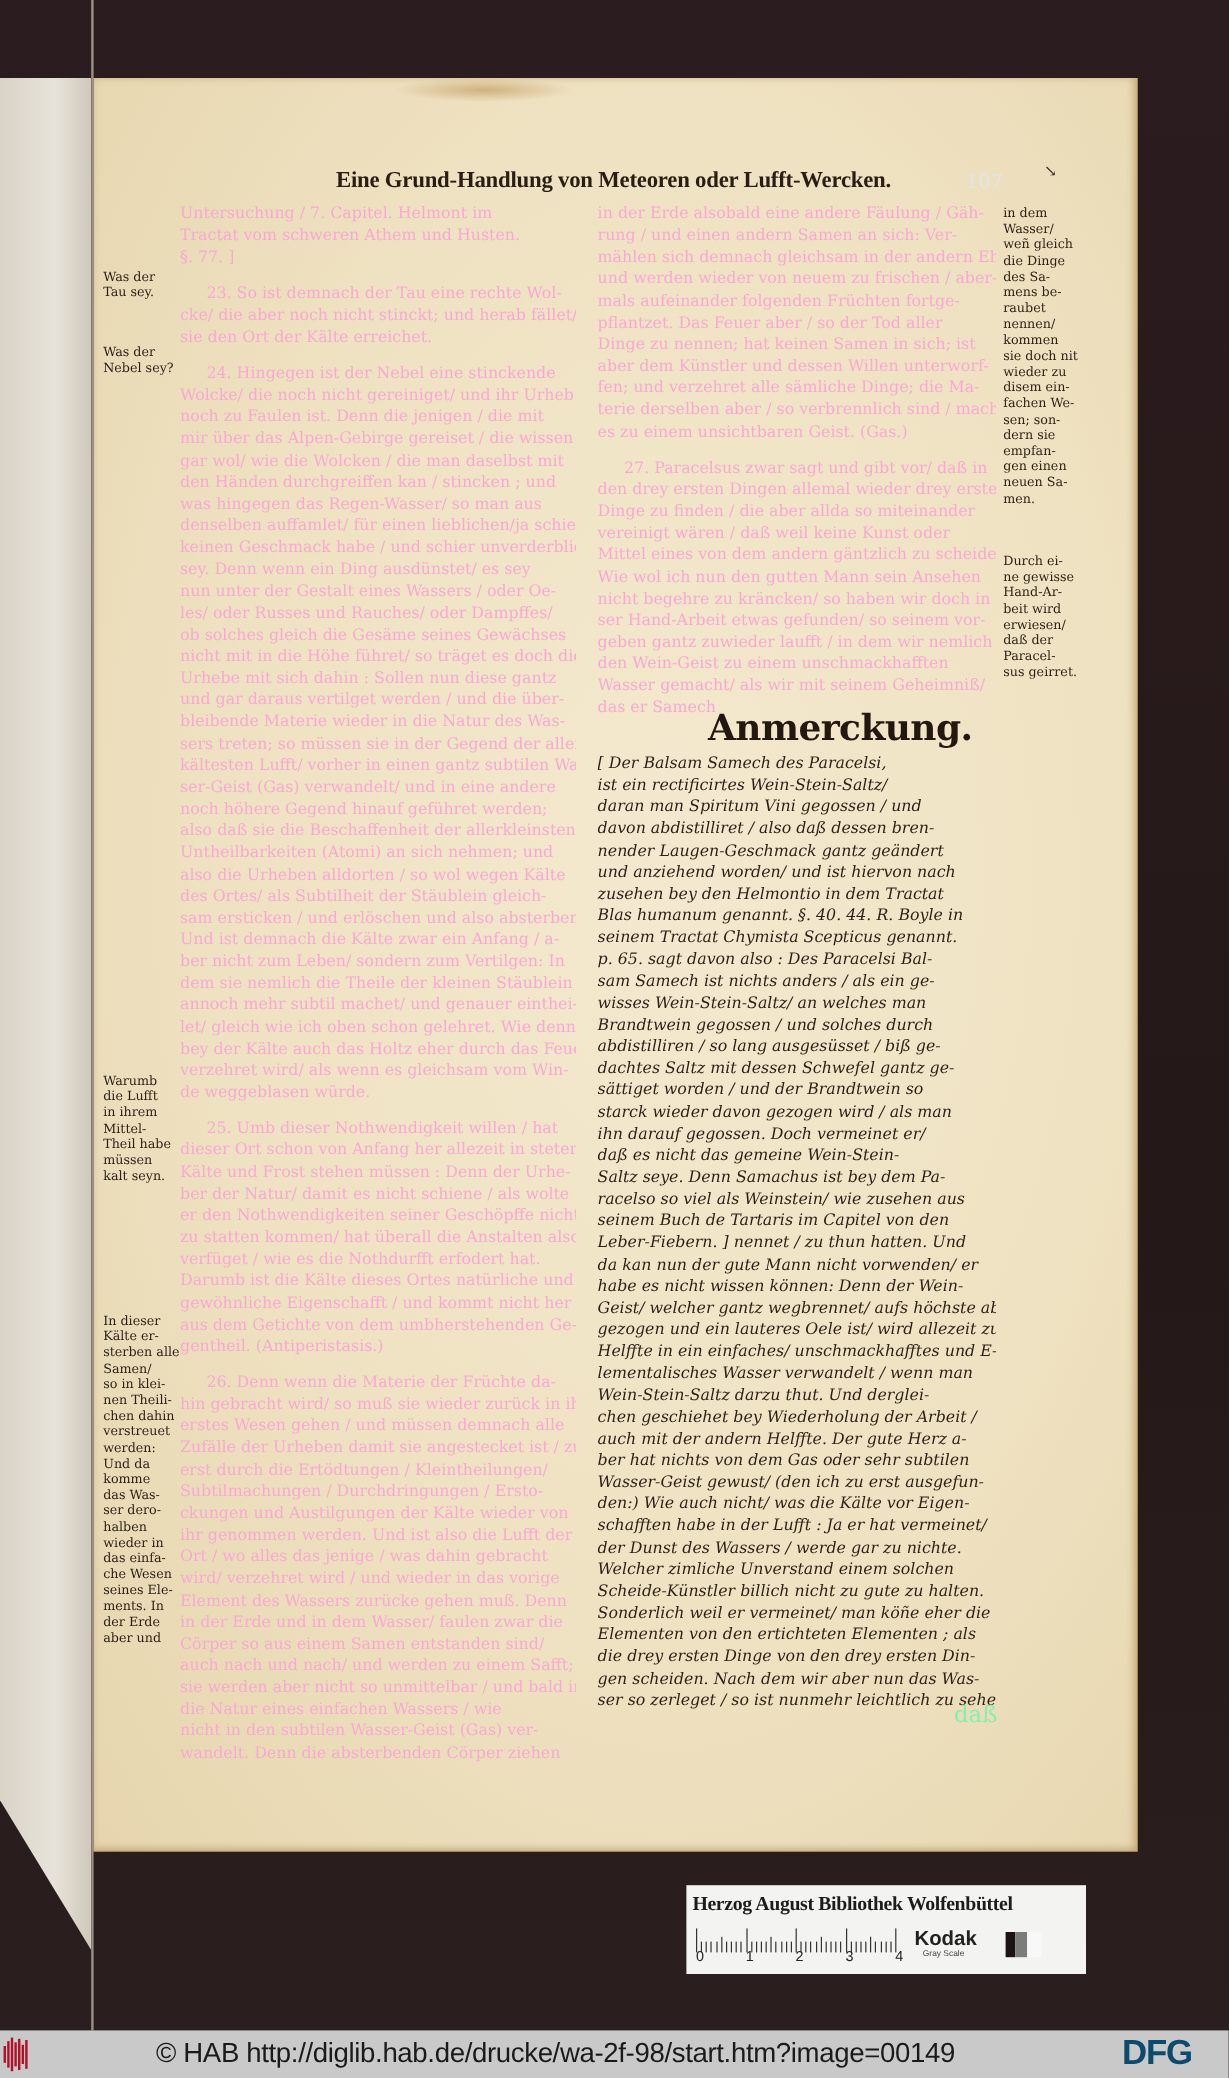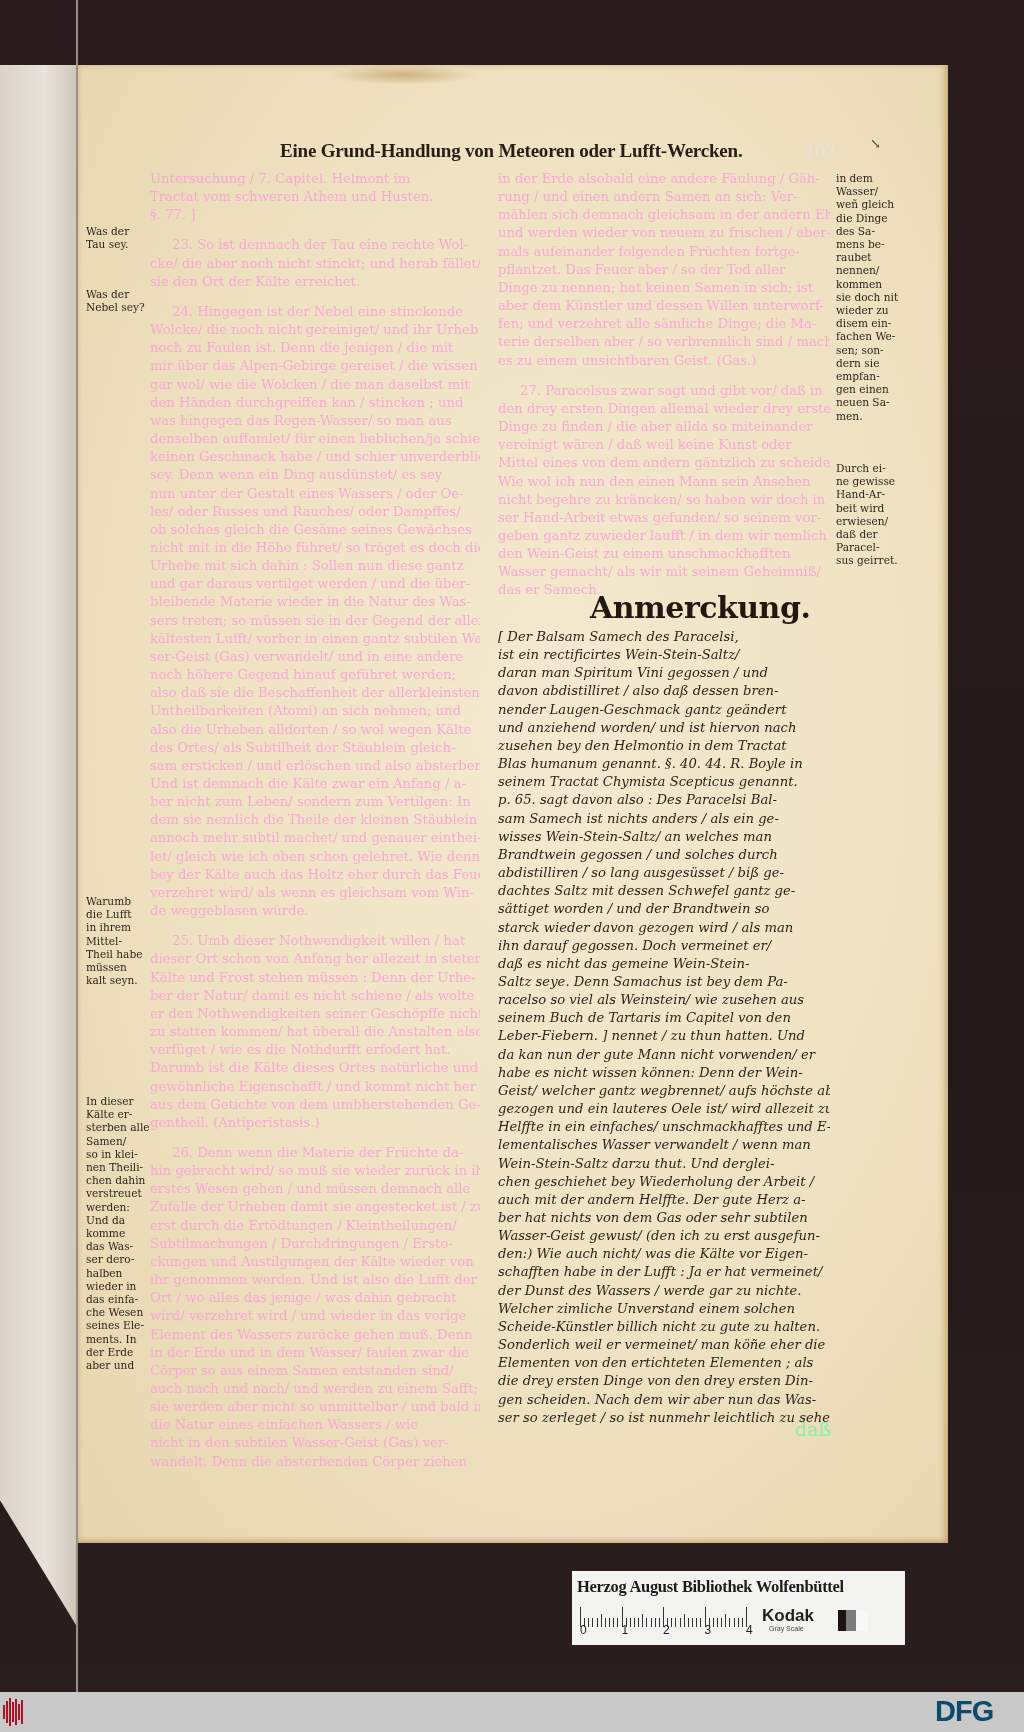--- a/index.html
+++ b/index.html
@@ -133,21 +133,21 @@
     <p>Dinge zu nennen; hat keinen Samen in sich; ist</p>
     <p>aber dem Künstler und dessen Willen unterworf-</p>
     <p>fen; und verzehret alle sämliche Dinge; die Ma-</p>
     <p>terie derselben aber / so verbrennlich sind / macht</p>
     <p>es zu einem unsichtbaren Geist. (Gas.)</p>
     <p class="ind">27. Paracelsus zwar sagt und gibt vor/ daß in</p>
     <p>den drey ersten Dingen allemal wieder drey erste</p>
     <p>Dinge zu finden / die aber allda so miteinander</p>
     <p>vereinigt wären / daß weil keine Kunst oder</p>
     <p>Mittel eines von dem andern gäntzlich zu scheiden.</p>
-    <p>Wie wol ich nun den einen Mann sein Ansehen</p>
+    <p>Wie wol ich nun den gutten Mann sein Ansehen</p>
     <p>nicht begehre zu kräncken/ so haben wir doch in un-</p>
     <p>ser Hand-Arbeit etwas gefunden/ so seinem vor-</p>
     <p>geben gantz zuwieder laufft / in dem wir nemlich</p>
     <p>den Wein-Geist zu einem unschmackhafften</p>
     <p>Wasser gemacht/ als wir mit seinem Geheimniß/</p>
     <p>das er Samech</p>
   </div>
 
 <div class="heading">Anmerckung.</div>
 <div class="anm" id="anm">
@@ -334,14 +334,15 @@
 <div class="footer">
   <div class="logo">
     <span style="height:14px"></span>
       <span style="height:22px"></span>
       <span style="height:28px"></span>
       <span style="height:20px"></span>
       <span style="height:26px"></span>
       <span style="height:16px"></span>
       <span style="height:24px"></span>
   </div>
+  <div class="url">© HAB http://diglib.hab.de/drucke/wa-2f-98/start.htm?image=00149</div>
   <div class="dfg">DFG</div>
 </div>
 
 </body></html>

